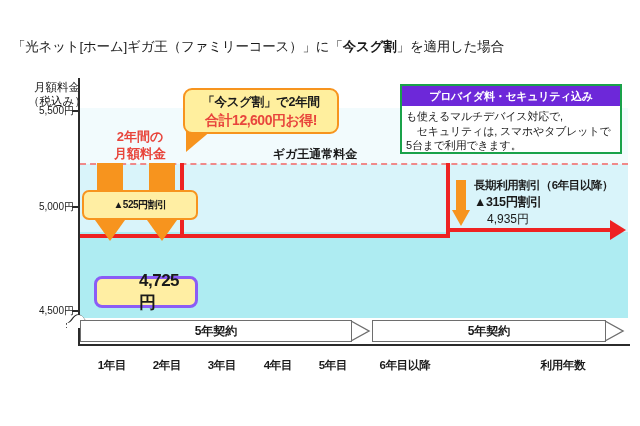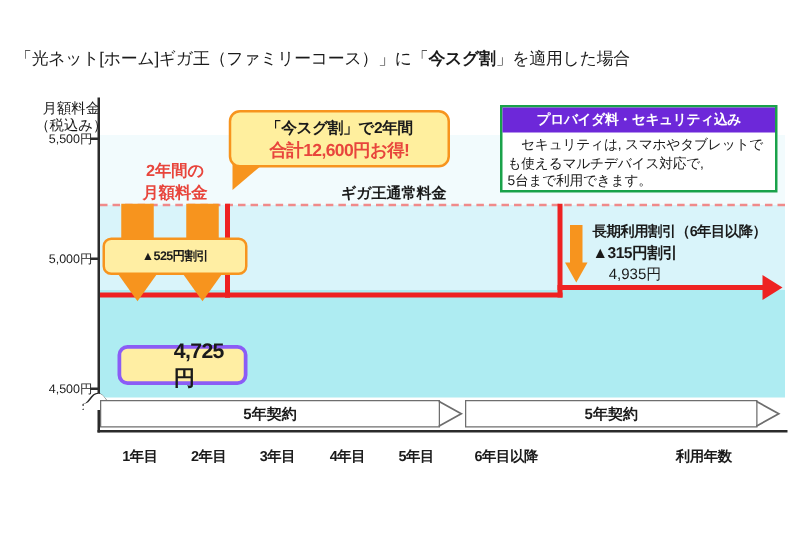--- a/index.html
+++ b/index.html
@@ -91,21 +91,21 @@
   }
   .badge-4725{
     position:absolute;left:94px;top:276px;width:104px;height:32px;
     background:#ffeea3;border:3px solid #8b5cf6;border-radius:8px;
     display:flex;align-items:center;justify-content:center;
     font-size:17px;font-weight:bold;color:#1a1a1a;letter-spacing:-0.5px;box-sizing:border-box;padding-left:42px;
   }
 
   
   .callout{
-    position:absolute;left:183px;top:88px;width:177px;height:46px;
+    position:absolute;left:183px;top:88px;width:156px;height:46px;
     background:#ffef9e;border:2.5px solid #f7941e;border-radius:9px;
     box-sizing:border-box;text-align:center;padding-top:4px;
   }
   .callout .l1{font-size:12.5px;font-weight:bold;color:#1a1a1a;line-height:17px;letter-spacing:-0.3px;}
   .callout .l2{font-size:14px;font-weight:bold;color:#e8453c;line-height:19px;letter-spacing:-0.5px;}
   .callout-tail{
     position:absolute;left:186px;top:130px;width:0;height:0;
     border-top:22px solid #f7941e;border-right:26px solid transparent;
   }
 
@@ -216,22 +216,22 @@
 
   <div class="callout-tail"></div>
   <div class="callout">
     <div class="l1">「今スグ割」で2年間</div>
     <div class="l2">合計12,600円お得!</div>
   </div>
 
   <div class="infobox">
     <div class="ttl">プロバイダ料・セキュリティ込み</div>
     <div class="body">
+      <div>も使えるマルチデバイス対応で,</div>
       <div>　セキュリティは, スマホやタブレットで</div>
-      <div>も使えるマルチデバイス対応で,</div>
       <div>5台まで利用できます。</div>
     </div>
   </div>
 
   <div class="lt-arrow">
     <div class="stem"></div>
       <div class="head"></div>
   </div>
   <div class="lt-t1">長期利用割引（6年目以降）</div>
   <div class="lt-t2">▲315円割引</div>

